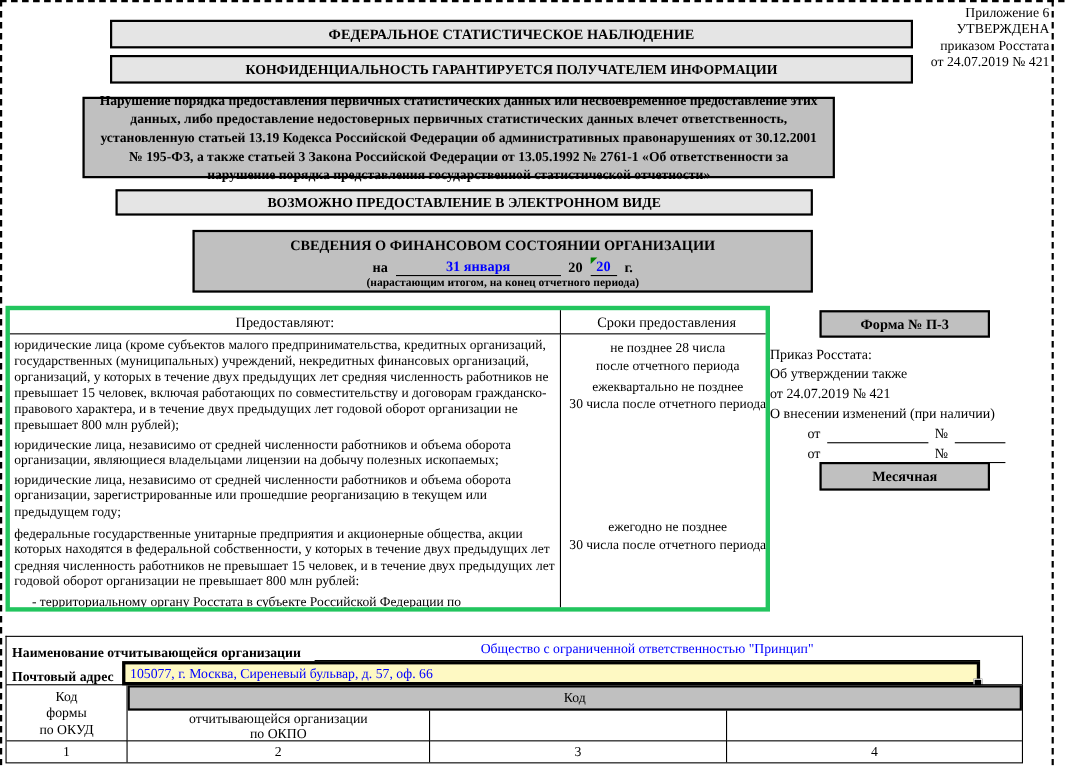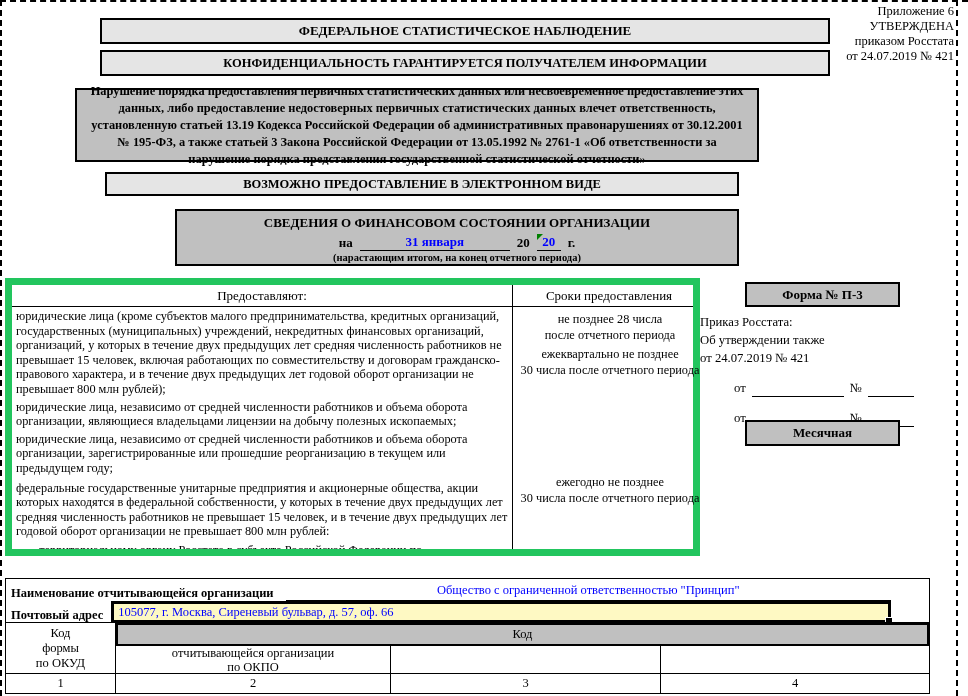--- a/index.html
+++ b/index.html
@@ -26,36 +26,36 @@
   .titlebox{left:175px;top:209px;width:564px;height:57px;flex-direction:column;justify-content:space-between;padding-top:3px;}
   .titlebox .t1{font-size:13px;line-height:18px;}
   .dateline{display:flex;align-items:flex-end;justify-content:center;font-size:13px;line-height:17px;gap:7px;}
   .blank{border-bottom:1px solid #000;text-align:center;color:#0000ff;}
   .blank.date{width:150px;}
   .blank.year{width:24px;position:relative;}
   .corner-marker{position:absolute;left:0;top:1px;width:0;height:0;
      border-top:6px solid #008000;border-right:6px solid transparent;}
   .titlebox .t3{font-size:10.5px;line-height:13px;font-weight:bold;}
   
-  .ptable{position:absolute;left:5px;top:278px;width:695px;height:278px;border:7px solid #22c55e;box-sizing:border-box;}
+  .ptable{position:absolute;left:5px;top:278px;width:695px;height:278px;border:4px solid #22c55e;box-sizing:border-box;}
   .phead{position:absolute;left:0;top:0;width:100%;height:22px;border-bottom:1px solid #000;box-sizing:border-box;}
   .phead .h1{position:absolute;left:0;top:0;width:500px;height:22px;display:flex;align-items:center;justify-content:center;font-size:13px;}
   .phead .h2{position:absolute;left:500px;top:0;width:193px;height:22px;border-left:1px solid #000;display:flex;align-items:center;justify-content:center;font-size:13px;box-sizing:border-box;}
   .pbody-left{position:absolute;left:0;top:22px;width:500px;bottom:0;padding:2px 4px 0 4px;box-sizing:border-box;font-size:12.3px;line-height:14.6px;overflow:hidden;}
   .pbody-left p{margin:0 0 3px 0;}
   .pbody-left p.gap{margin-top:5px;}
   .pbody-left p.dash{padding-left:30px;text-indent:-14px;margin-top:4px;}
   .pbody-right{position:absolute;left:500px;top:22px;width:195px;bottom:0;border-left:1px solid #000;box-sizing:border-box;font-size:12.3px;line-height:15.5px;text-align:center;}
   .pbody-right .d1{padding-top:5px;}
   .pbody-right .d2{padding-top:4px;}
   .pbody-right .d3{position:absolute;left:0;top:168px;width:100%;}
   
   .formno{left:745px;top:282px;width:155px;height:25px;font-size:13px;}
   .orderblock{position:absolute;left:700px;top:313px;width:248px;font-size:12.7px;line-height:18px;}
-  .amendrow{display:flex;justify-content:center;align-items:flex-end;gap:6px;font-size:12.7px;height:18px;margin-top:12px;}
+  .amendrow{display:flex;justify-content:center;align-items:flex-end;gap:6px;font-size:12.7px;height:18px;}
   .amendrow .fld1{width:92px;border-bottom:1px solid #000;height:15px;}
   .amendrow .fld2{width:46px;border-bottom:1px solid #000;height:15px;}
   .period{left:745px;top:420px;width:155px;height:26px;font-size:13px;}
   
   .orgbox{position:absolute;left:5px;top:578px;width:925px;height:44px;border:1px solid #000;border-bottom:none;box-sizing:border-box;}
   .orgrow{display:flex;align-items:flex-end;height:22px;font-size:12.5px;}
   .orgrow .lbl{font-weight:bold;margin-left:5px;white-space:nowrap;}
   .name-underline{flex:1;margin:0 38px 0 12px;border-bottom:1px solid #000;text-align:center;color:#0000ff;height:19px;line-height:19px;}
   .addr-cell{position:relative;margin-left:8px;width:770px;height:16px;border:3px solid #000;background:#fef9c3;
              color:#0000ff;font-size:12.5px;line-height:16px;padding-left:4px;box-sizing:content-box;}
@@ -128,20 +128,21 @@
 30 числа после отчетного периода</div>
     </div>
   </div>
 
   <div class="bbox formno gray">Форма № П-3</div>
 
   <div class="orderblock">
     <div>Приказ Росстата:</div>
     <div>Об утверждении также</div>
     <div>от 24.07.2019 № 421</div>
+    <div>О внесении изменений (при наличии)</div>
     <div class="amendrow">
       <span>от</span>
       <span class="fld1"></span>
       <span>№</span>
       <span class="fld2"></span>
     </div>
     <div class="amendrow">
       <span>от</span>
       <span class="fld1"></span>
       <span>№</span>

